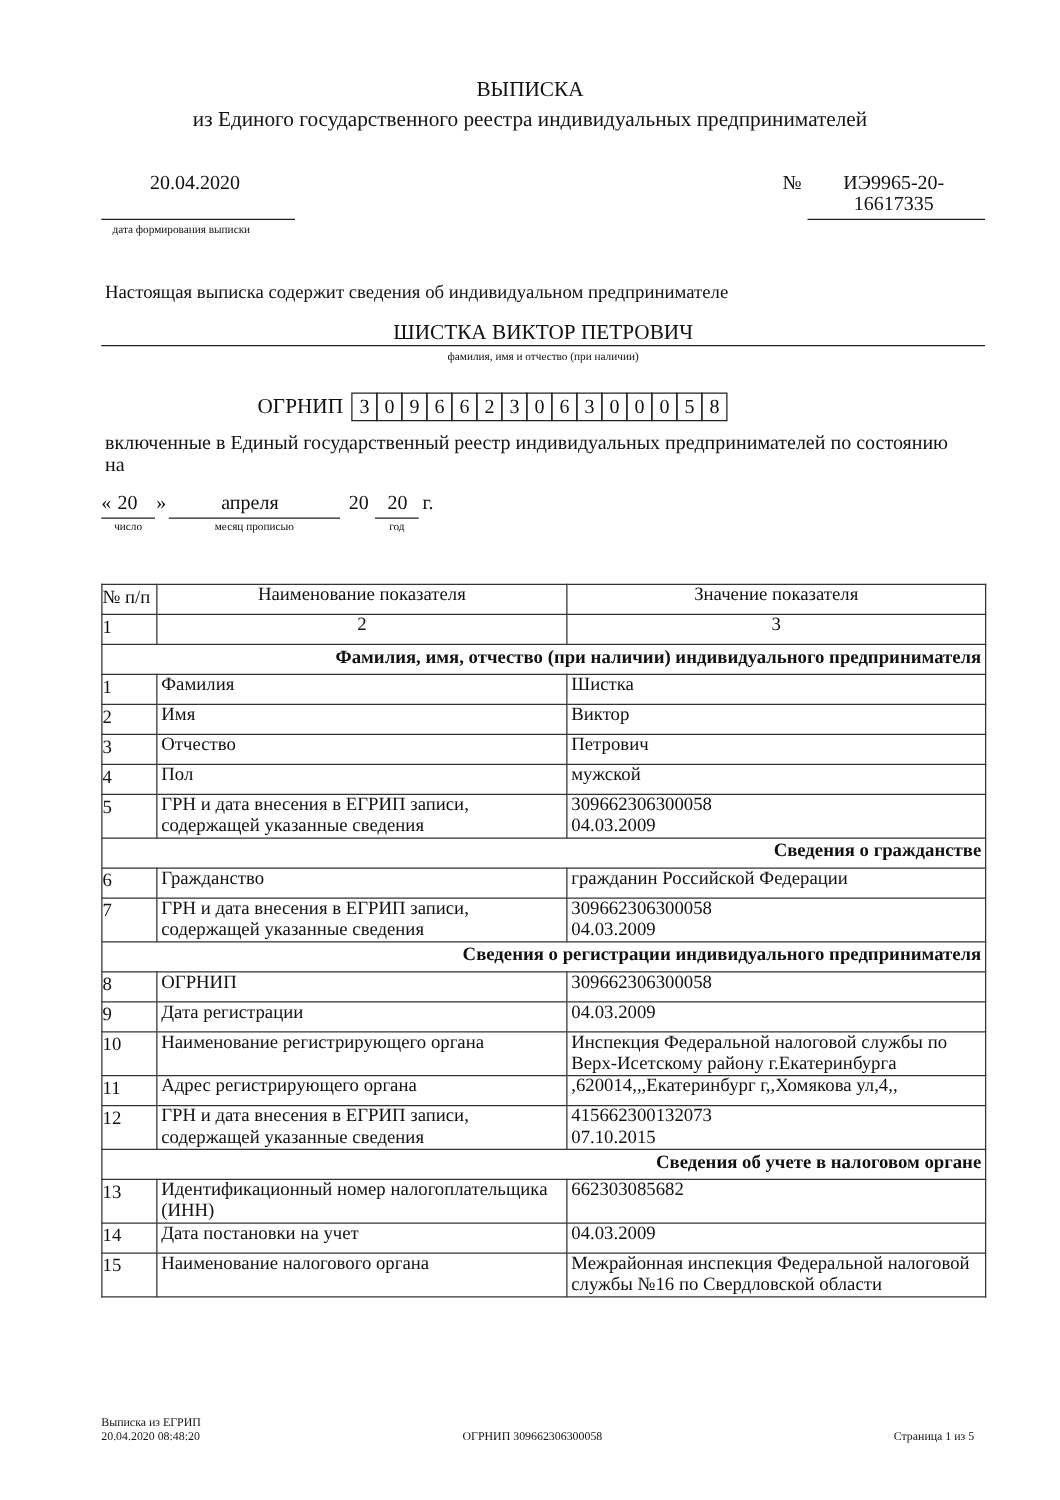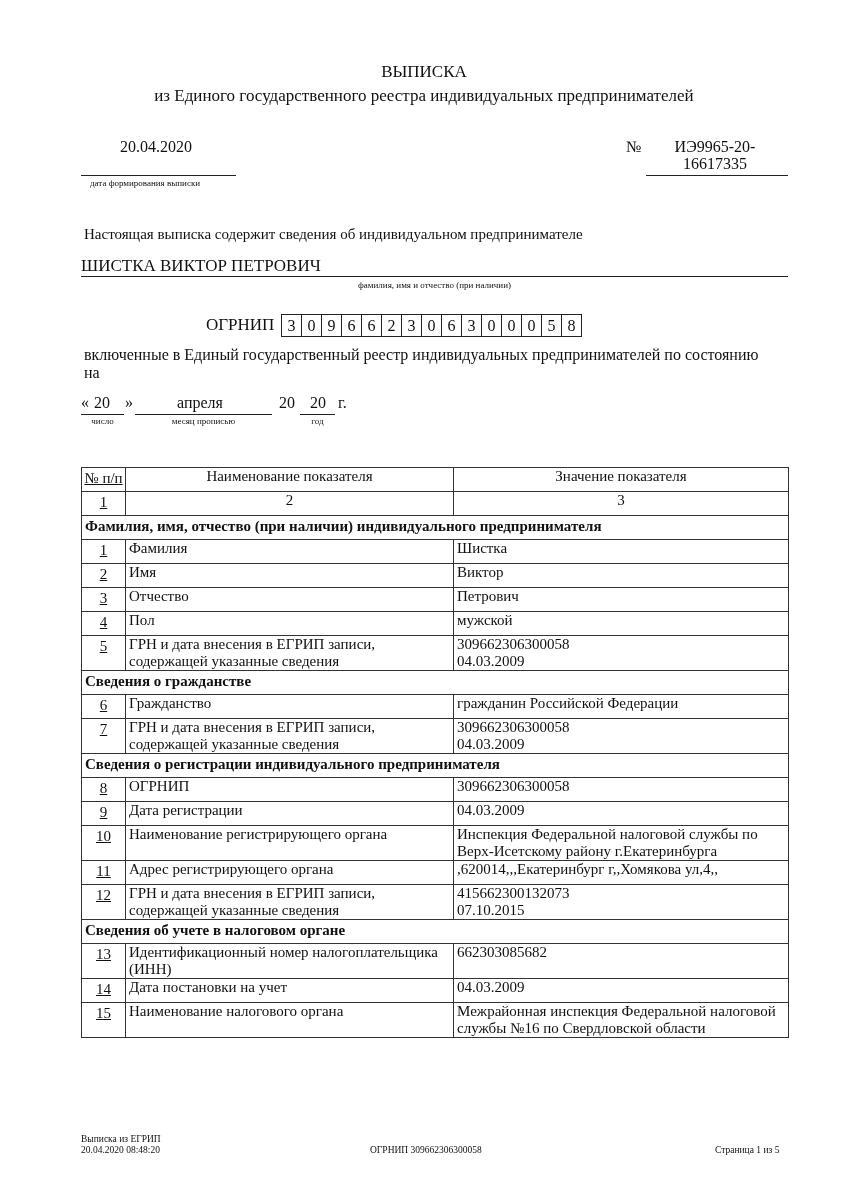--- a/index.html
+++ b/index.html
@@ -8,39 +8,39 @@
   .abs { position: absolute; }
   .title { left: 0; width: 848px; text-align: center; top: 62px; font-size: 17px; }
   .subtitle { left: 0; width: 848px; text-align: center; top: 86px; font-size: 17px; }
   .date-val { left: 120px; top: 138px; font-size: 16px; }
   .date-line { left: 81px; top: 175px; width: 155px; border-top: 1px solid #222; }
   .date-caption { left: 90px; top: 178px; font-size: 9px; }
   .num-sign { left: 626px; top: 138px; font-size: 16px; }
   .num-val { left: 660px; top: 138px; width: 110px; text-align: center; font-size: 16px; line-height: 17px; }
   .num-line { left: 646px; top: 175px; width: 142px; border-top: 1px solid #222; }
   .intro { left: 84px; top: 226px; font-size: 15px; }
-  .fio { left: 81px; width: 707px; top: 256px; font-size: 17px; }
+  .fio { left: 81px; width: 707px; text-align: center; top: 256px; font-size: 17px; }
   .fio-line { left: 81px; top: 276px; width: 707px; border-top: 1px solid #222; }
   .fio-caption { left: 81px; width: 707px; text-align: center; top: 280px; font-size: 9px; }
   .ogrnip-label { left: 206px; top: 315px; font-size: 17px; }
   .ogrnip-boxes { left: 282px; top: 314px; display: flex; }
   .ogrnip-box { width: 19px; height: 21px; border: 1px solid #222; margin-left: -1px;
                 text-align: center; font-size: 16px; line-height: 21px; }
   .included { left: 84px; top: 346px; width: 680px; font-size: 16px; line-height: 18px; }
   .date-row { left: 81px; top: 394px; height: 40px; width: 300px; font-size: 16px; }
   .dr { position: absolute; top: 0; }
   .dr-line { position: absolute; top: 20px; border-top: 1px solid #222; }
   .dr-cap { position: absolute; top: 22px; font-size: 9px; text-align: center; }
   table.main { position: absolute; left: 81px; top: 467px; width: 708px; border-collapse: collapse;
                font-size: 15px; }
   table.main td { border: 1px solid #333; padding: 0 3px; vertical-align: top; line-height: 17px; }
-  table.main td.n { text-align: center; width: 43px; padding: 2px 0; text-decoration: underline; }
+  table.main td.n { text-align: left; width: 43px; padding: 2px 0; }
   table.main td.k { width: 321px; }
   table.main td.c { text-align: center; }
-  table.main td.section { text-align: left; font-weight: bold; padding: 2px 3px; }
+  table.main td.section { text-align: right; font-weight: bold; padding: 2px 3px; }
   table.main tr td { height: 19px; }
   .footer-left { left: 81px; top: 1134px; font-size: 9.5px; line-height: 11px; }
   .footer-center { left: 370px; top: 1145px; font-size: 9.5px; }
   .footer-right { left: 715px; top: 1145px; font-size: 9.5px; }
 </style>
 </head>
 <body>
 
 <div class="abs title">ВЫПИСКА</div>
 <div class="abs subtitle">из Единого государственного реестра индивидуальных предпринимателей</div>

